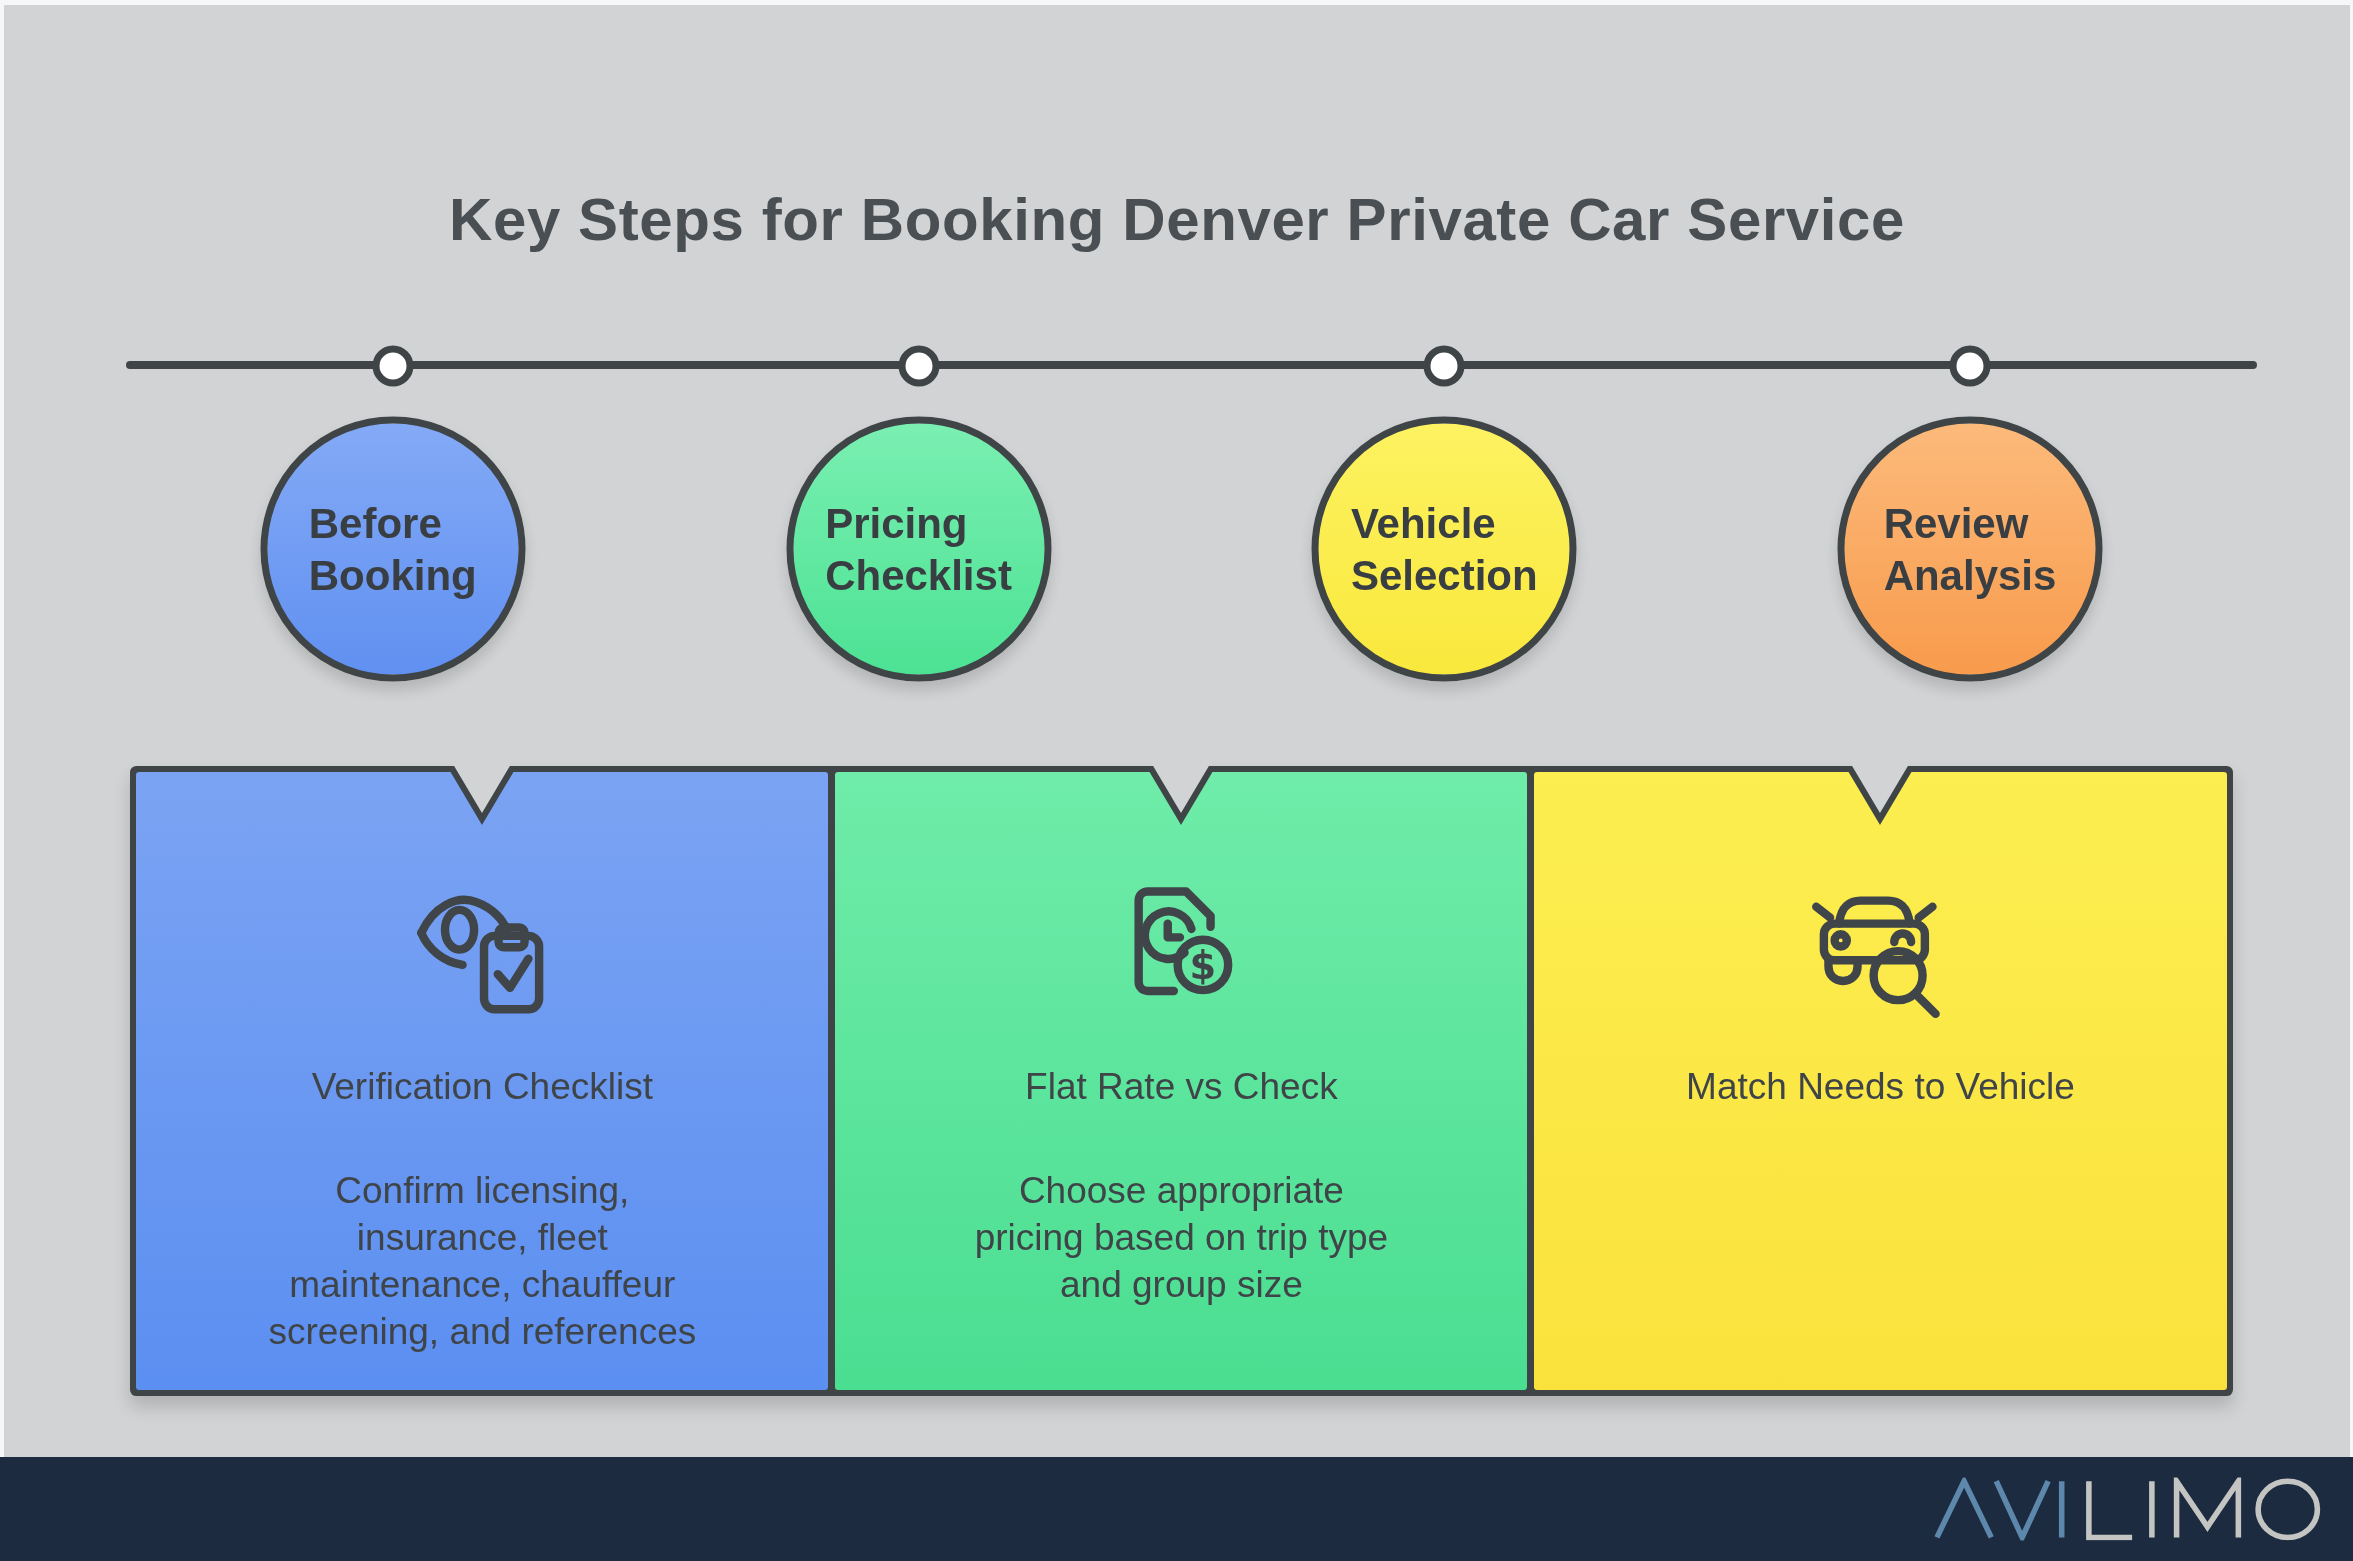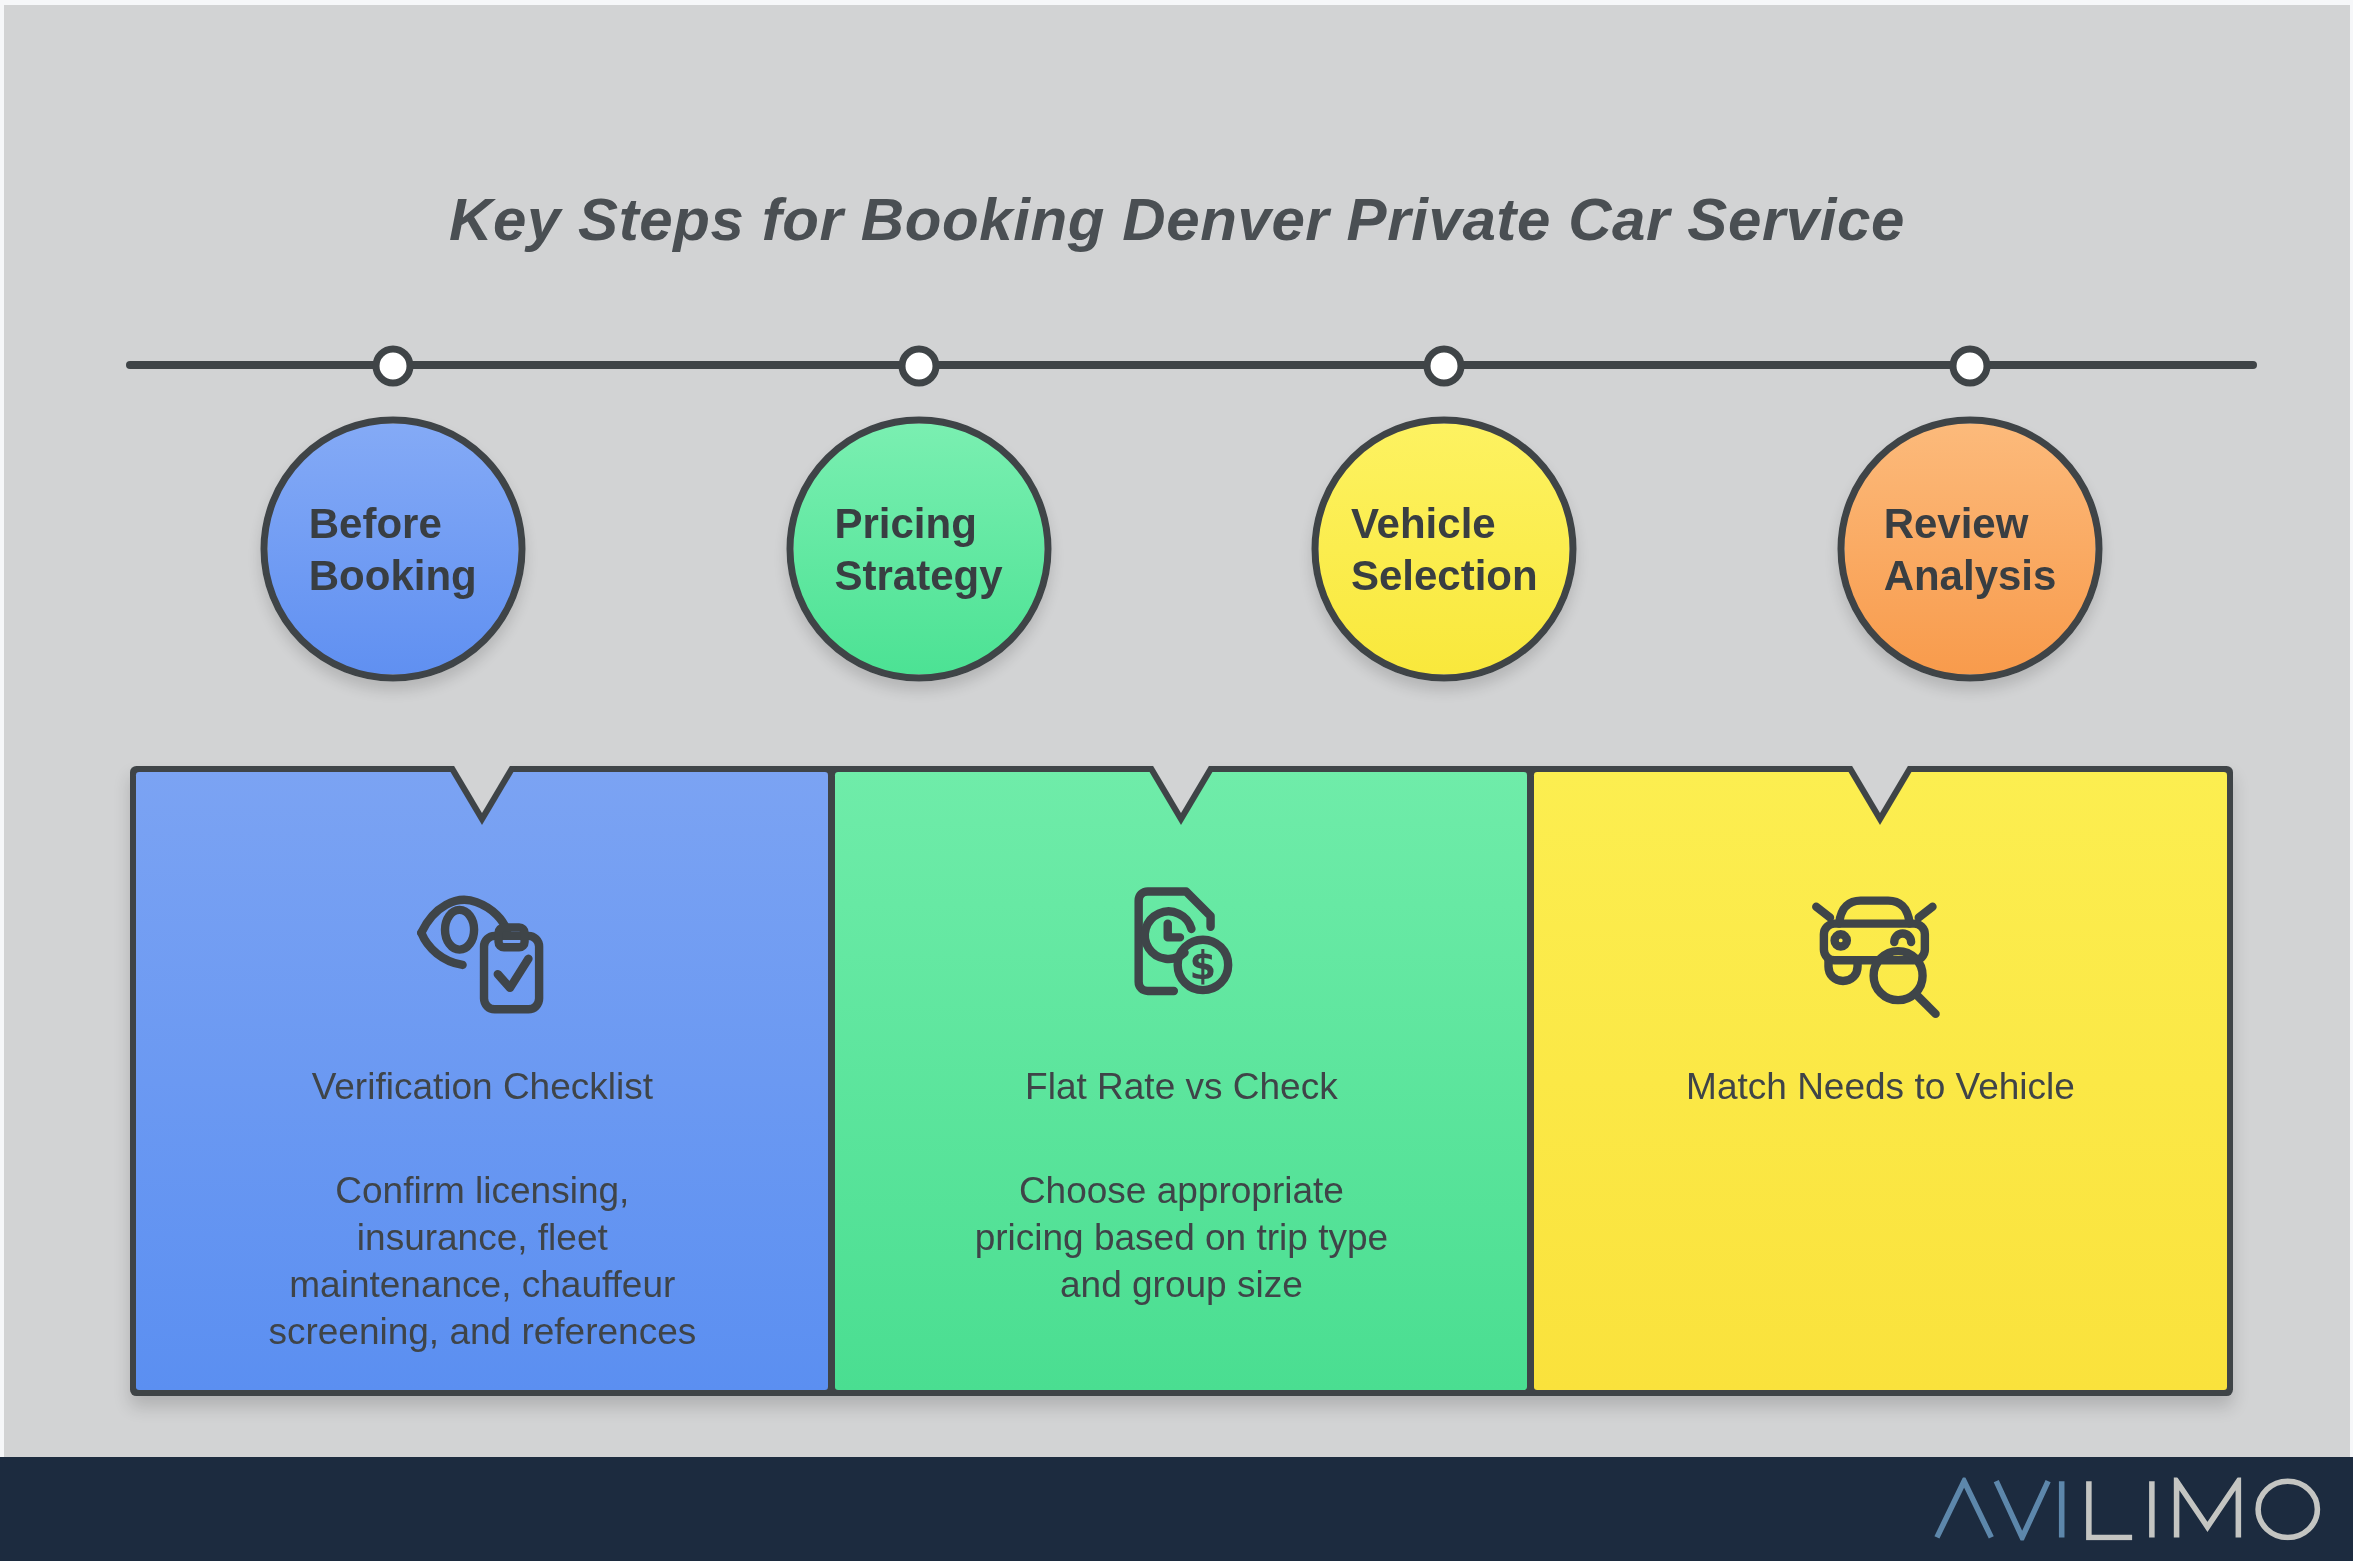--- a/index.html
+++ b/index.html
@@ -4,21 +4,21 @@
 <style>
   html,body{margin:0;padding:0;}
   body{
     width:2354px;height:1561px;position:relative;overflow:hidden;
     background:#f6f7f9;
     font-family:"Liberation Sans",sans-serif;
   }
   .canvas{position:absolute;left:3.9px;right:3.9px;top:5.1px;bottom:0;background:#d2d3d4;}
   .page-title{
     position:absolute;top:140px;left:0;width:100%;text-align:center;
-    font-size:60px;font-weight:bold;color:#4a4f53;letter-spacing:0.6px;font-style:italic;
+    font-size:60px;font-weight:bold;color:#4a4f53;letter-spacing:0.6px;
   }
   .track-line{
     position:absolute;left:122px;top:356px;width:2131px;height:8.4px;
     background:#3f4447;border-radius:4.5px;
   }
   .step-group{position:absolute;left:126px;top:0;width:2103px;height:1561px;}
   .track-dot{
     position:absolute;top:361px;width:27px;height:27px;background:#ffffff;
     border:7px solid #3f4447;border-radius:50%;transform:translate(-50%,-50%);
   }
@@ -89,21 +89,21 @@
   <div class="step-group">
 
     <div class="track-dot dot-1"></div>
     <div class="track-dot dot-2"></div>
     <div class="track-dot dot-3"></div>
     <div class="track-dot dot-4"></div>
 
     <div class="step-circle circle-1">Before
 Booking</div>
     <div class="step-circle circle-2">Pricing
-Strategy</div>
+Checklist</div>
     <div class="step-circle circle-3">Vehicle
 Selection</div>
     <div class="step-circle circle-4">Review
 Analysis</div>
 
     <div class="cards-row">
 
       <div class="step-card card-1">
         <div class="card-icon">
           <svg viewBox="0 0 100 100">

